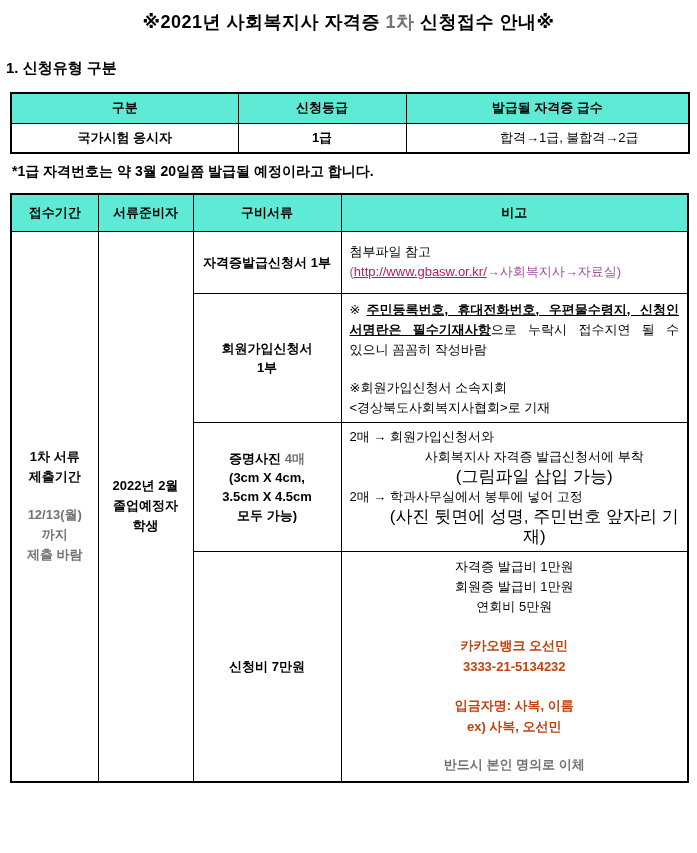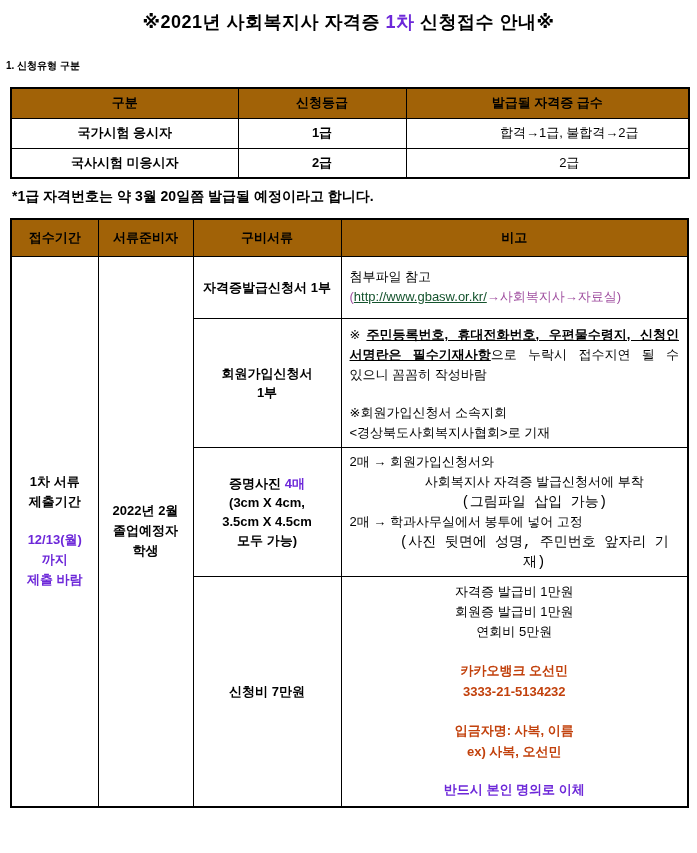--- a/index.html
+++ b/index.html
@@ -5,29 +5,29 @@
   * { box-sizing: border-box; margin: 0; padding: 0; }
   html,body { background:#fff; }
   body {
     width: 697px; height: 853px;
     font-family: "Liberation Sans", "DejaVu Sans", sans-serif;
     color: #000; font-size: 13px; overflow: hidden;
   }
   .page { width: 697px; height: 853px; padding-top: 10px; position: relative; }
 
   .doc-title { text-align: center; font-size: 18px; font-weight: 700; letter-spacing: 0.5px; }
-  .red { color: #6d28d9; }
+  .red { color: #737373; }
   .green { color: #c2410c; }
 
-  .sec-heading { font-size: 10px; font-weight: 700; margin: 25px 0 0 6px; }
+  .sec-heading { font-size: 15px; font-weight: 700; margin: 25px 0 0 6px; }
 
   table { border-collapse: collapse; table-layout: fixed; margin-left: 10px; }
   table.t1, table.t2 { border: 2px solid #000; width: 678px; }
   th, td { border: 1px solid #000; vertical-align: middle; text-align: center; }
-  th { background: #a16207; font-weight: 700; font-size: 13px; }
+  th { background: #5eead4; font-weight: 700; font-size: 13px; }
 
   .t1 { margin-top: 14px; }
   .t1 tr { height: 30px; }
   .t1 .c-type { font-weight: 700; }
   .t1 .c-grade { font-weight: 700; }
   .t1 .c-result { font-weight: 500; padding-left: 44px; }
 
   .note1 { font-weight: 700; font-size: 14px; margin: 9px 0 0 12px; }
 
   .t2 { margin-top: 12px; }
@@ -37,26 +37,26 @@
   .t2 tr.r3 { height: 124px; }
   .t2 tr.r4 { height: 231px; }
 
   .period-cell, .preparer-cell { font-weight: 700; line-height: 20px; }
   .doc-cell { font-weight: 700; line-height: 19px; }
   .note-cell { text-align: left; padding: 4px 8px; line-height: 20px; }
   .note-cell.centered { text-align: center; }
   .note-cell.top { vertical-align: top; padding-top: 6px; }
 
   .blank-line { height: 18px; }
-  .link { color: #14532d; text-decoration: underline; cursor: pointer; }
+  .link { color: #be185d; text-decoration: underline; cursor: pointer; }
   .after-link { color: #A050A0; }
   .bold-underline { font-weight: 700; text-decoration: underline; }
   .justify-par { text-align: justify; word-break: keep-all; }
   .indent { padding-left: 40px; text-align: center; }
-  .small { font-size: 14px; font-family: Liberation Mono, monospace; }
+  .small { font-size: 17px; }
   .fee-group { line-height: 20px; }
   .account-group { font-weight: 700; margin-top: 18px; line-height: 21px; }
   .depositor-group { font-weight: 700; margin-top: 18px; line-height: 21px; }
   .warning-line { font-weight: 700; margin-top: 18px; }
 </style>
 </head>
 <body>
 
 <div class="page">
 
@@ -75,25 +75,20 @@
     <tbody>
         <tr class="head">
       <th>구분</th>
       <th>신청등급</th>
       <th>발급될 자격증 급수</th>
     </tr>
     <tr>
       <td class="c-type">국가시험 응시자</td>
       <td class="c-grade">1급</td>
       <td class="c-result">합격→1급, 불합격→2급</td>
-    </tr>
-    <tr>
-      <td class="c-type">국사시험 미응시자</td>
-      <td class="c-grade">2급</td>
-      <td class="c-result">2급</td>
     </tr>
   </tbody>
     </table>
 
   <div class="note1">*1급 자격번호는 약 3월 20일쯤 발급될 예정이라고 합니다.</div>
 
 
   <table class="t2">
     <colgroup>
         <col style="width:87px">

